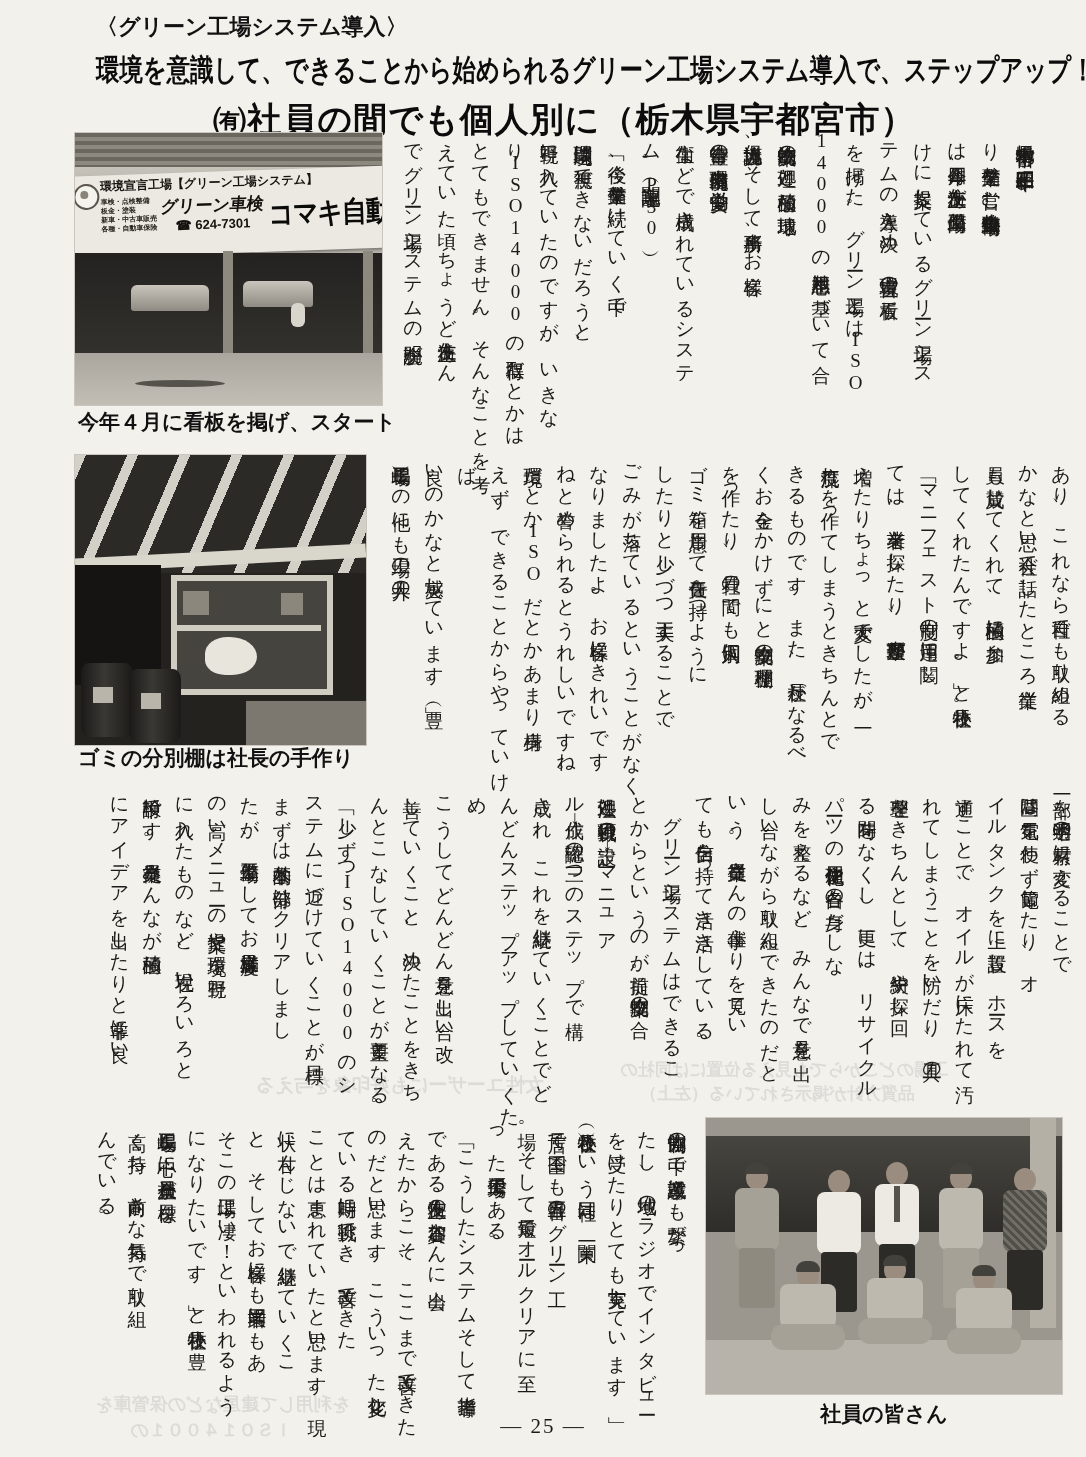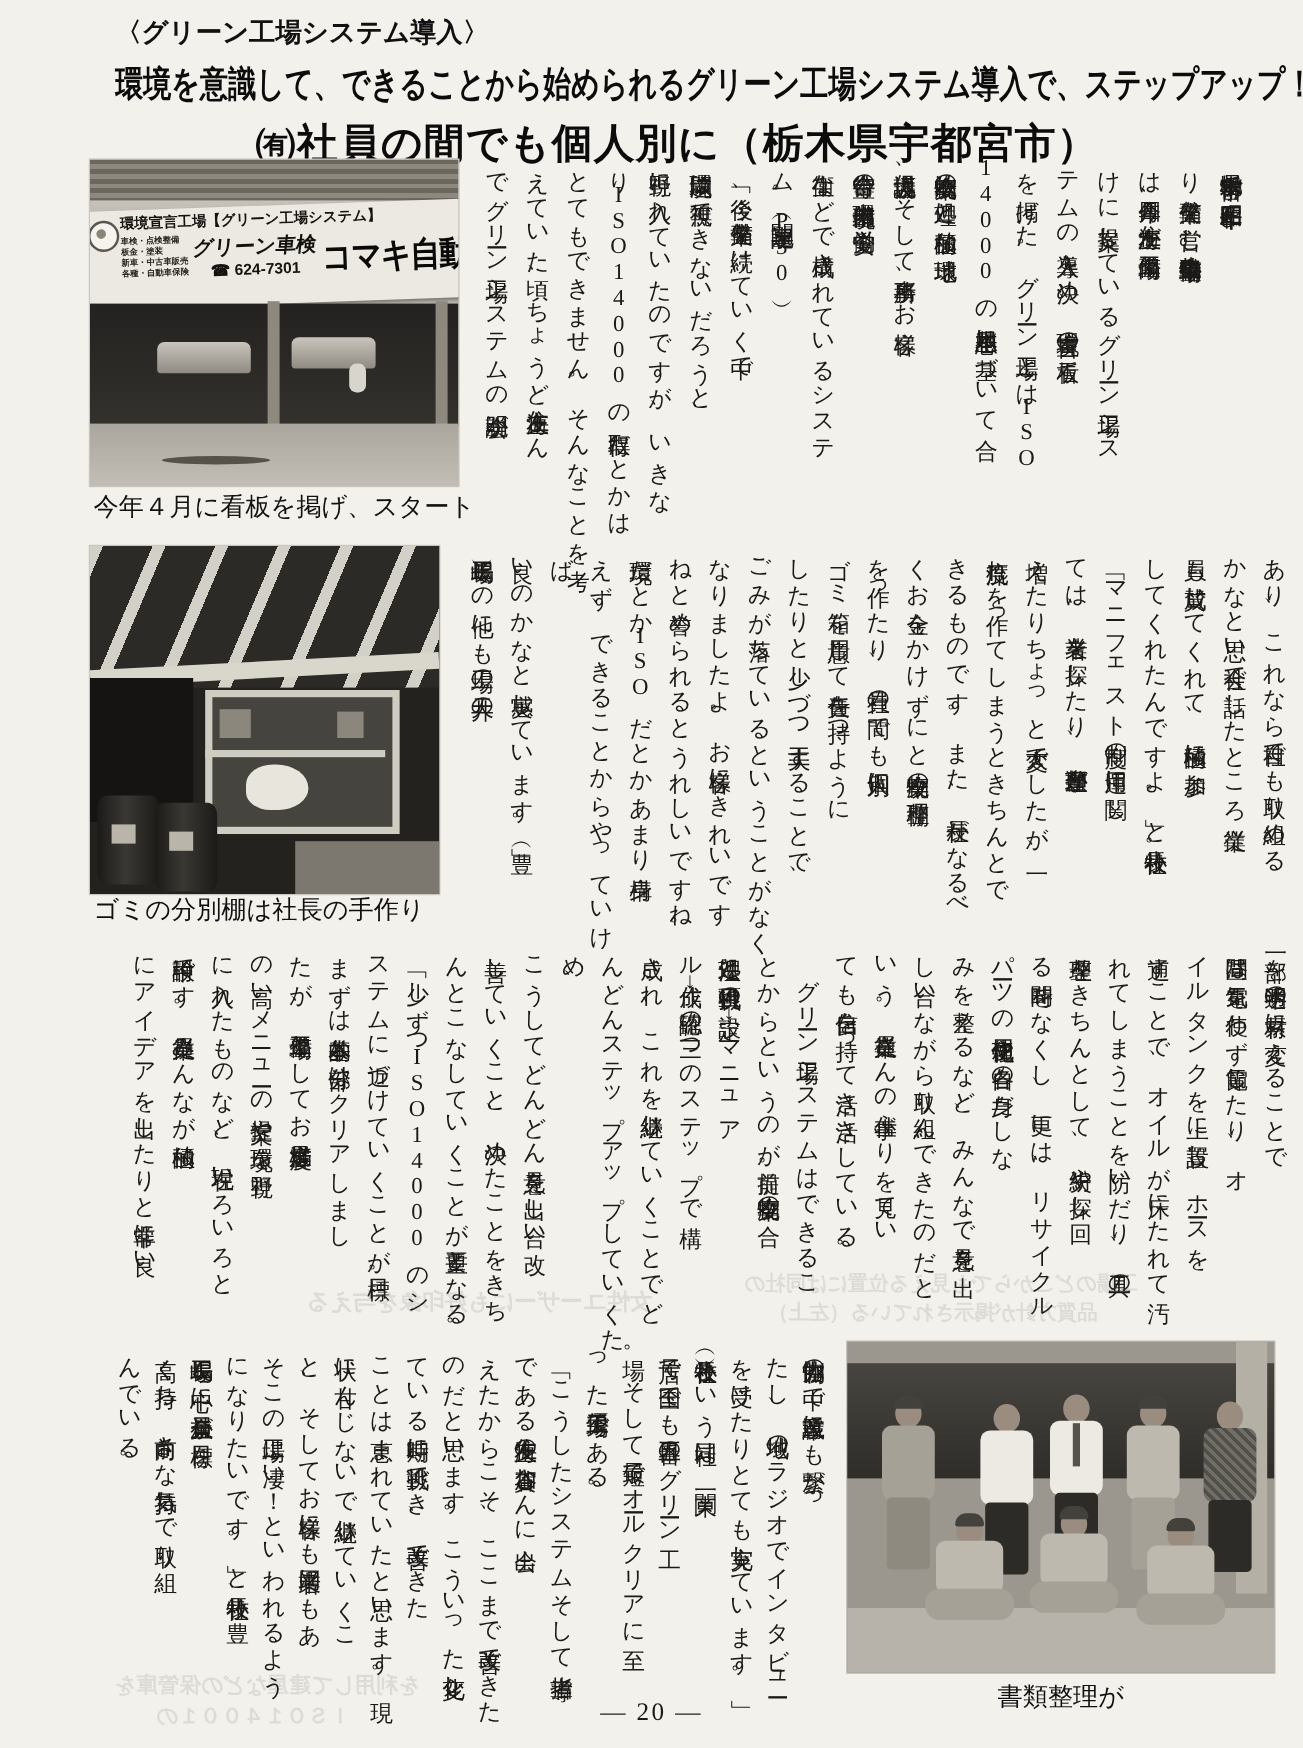--- a/index.html
+++ b/index.html
@@ -15,21 +15,21 @@
   .s1{left:396px;top:130px;height:338px;}
   .s1 p{line-height:34px;}
   .s2{left:385px;top:452px;height:338px;}
   .s2 p{line-height:33px;}
   .s3{left:103px;top:784px;height:338px;}
   .s3 p{line-height:32.5px;}
   .s4{left:92px;top:1118px;height:338px;}
   .s4 p{line-height:30px;}
   
   .photo{position:absolute;background:#8d8a84;overflow:hidden;box-shadow:0 0 0 1px #c9c6bf;}
-  .cap{position:absolute;font-family:"Liberation Sans",sans-serif;font-weight:normal;font-size:21px;color:#111;}
+  .cap{position:absolute;font-family:"Liberation Sans",sans-serif;font-weight:bold;font-size:21px;color:#111;}
   
   .p1{left:75px;top:133px;width:307px;height:272px;background:#b9b5ad;}
   .p1 .roof{position:absolute;left:0;top:0;width:100%;height:34px;background:repeating-linear-gradient(180deg,#6b675f 0 4px,#8d897f 4px 8px);}
   .p1 .sky{position:absolute;left:0;top:0;width:100%;height:60px;background:linear-gradient(180deg,#d6d3cb,#b9b5ad);}
   .p1 .sign{position:absolute;left:-4px;top:38px;width:318px;height:82px;background:#ece9e2;transform:rotate(-2deg);box-shadow:0 2px 3px rgba(0,0,0,.35);padding:3px 4px 0 30px;box-sizing:border-box;}
   .p1 .mascot{position:absolute;left:3px;top:8px;width:22px;height:22px;border-radius:50%;background:#f5f3ee;border:2px solid #5a564e;}
   .p1 .mascot::after{content:"";position:absolute;left:5px;top:5px;width:8px;height:8px;border-radius:50%;background:#8a8478;}
   .p1 .sgn1{font-family:"Liberation Sans",sans-serif;font-weight:bold;font-size:12px;white-space:nowrap;color:#14130f;}
   .p1 .row2{display:flex;gap:4px;margin-top:2px;}
   .p1 .svc{font-family:"Liberation Sans",sans-serif;font-weight:bold;font-size:7px;line-height:9px;color:#26241f;white-space:nowrap;}
@@ -290,17 +290,17 @@
       <span class="torso uniform"></span>
         <span class="legs uniformD"></span>
     </div>
     <div class="person squat" style="left:238px;top:150px;width:80px;height:100px;">
       <span class="head"></span>
         <span class="caphat"></span>
       <span class="torso uniform"></span>
         <span class="legs uniformD"></span>
     </div>
   </div>
-  <div class="cap cap3" style="left:706px;top:1400px;">書類整理が</div>
-
-  <div class="pageno">― 20 ―</div>
+  <div class="cap cap3" style="left:706px;top:1400px;">社員の皆さん</div>
+
+  <div class="pageno">― 25 ―</div>
 
 </div>
 
 </body></html>

